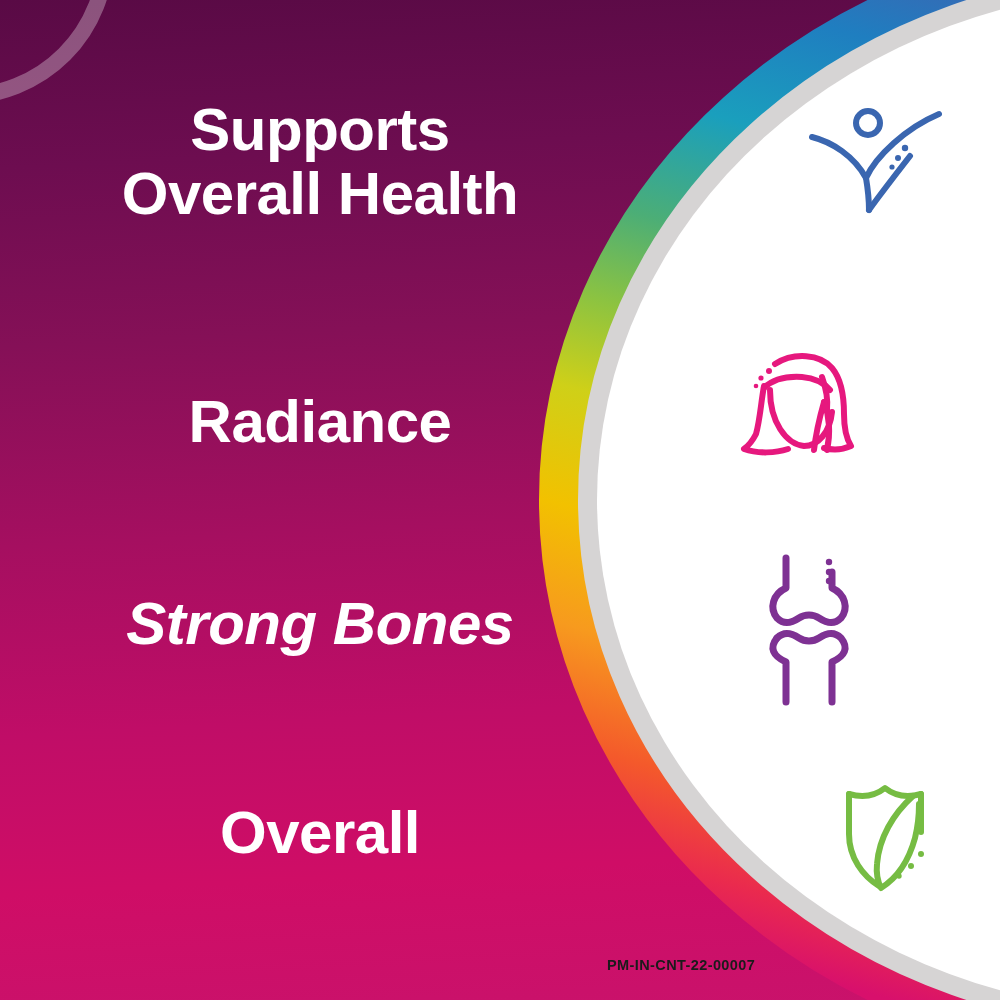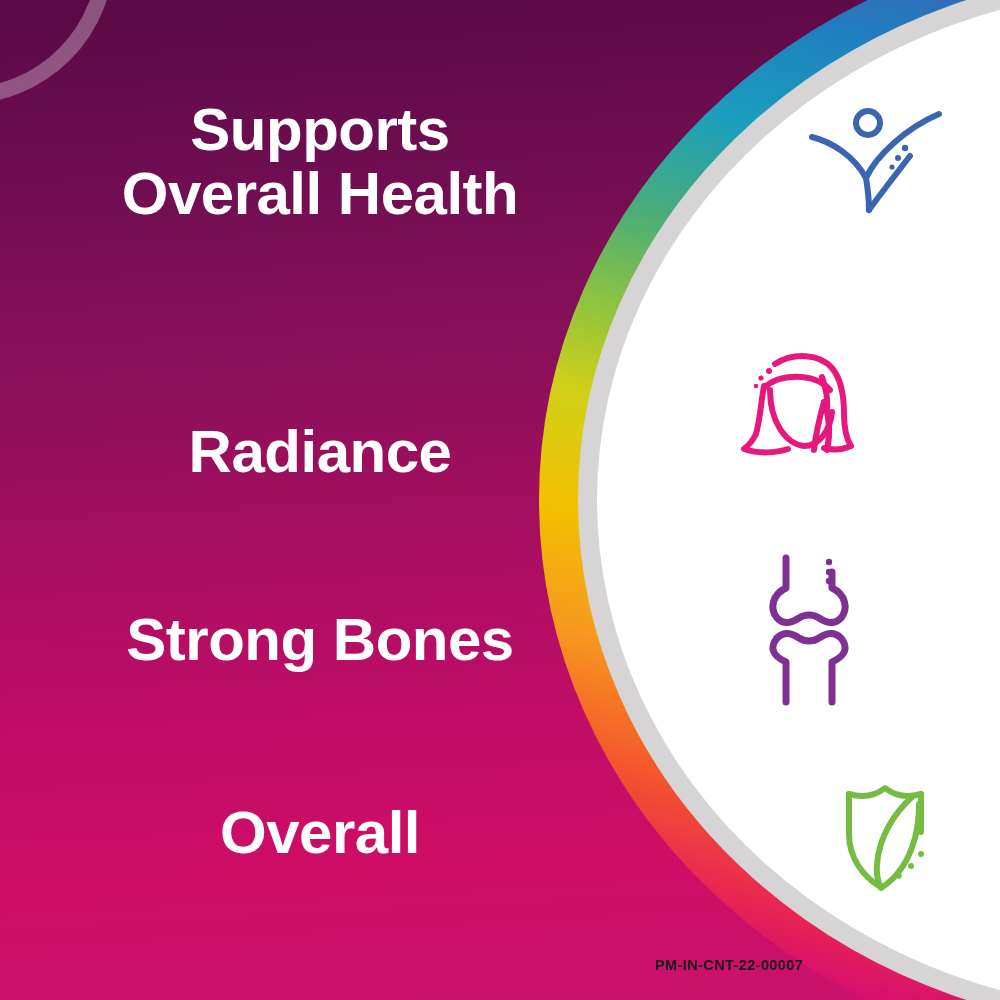--- a/index.html
+++ b/index.html
@@ -61,43 +61,42 @@
     position: absolute;
     width: 640px;
     text-align: center;
     color: #ffffff;
     font-weight: 700;
     letter-spacing: -0.5px;
     line-height: 1.06;
     white-space: pre-line;
   }
   .claim-0 { top: 98px;  font-size: 60px; }
-  .claim-1 { top: 390px; font-size: 60px; margin-top: 30px; }
-  .claim-2 { top: 608px; font-size: 60px; }
+  .claim-1 { top: 390px; font-size: 60px; }
+  .claim-2 { top: 592px; font-size: 60px; font-style: italic; }
   .claim-3 { top: 801px; font-size: 60px; }
 
   
   .icons { position: absolute; left: 0; top: 0; width: 1000px; height: 1000px; }
   .icon-slot { position: absolute; }
   .icon-slot svg { display: block; }
   .icon-0 { left: 806px; top: 104px;  width: 140px; height: 112px; }
   .icon-1 { left: 734px; top: 340px;  width: 140px; height: 140px; }
   .icon-2 { left: 759px; top: 550px;  width: 100px; height: 160px; }
   .icon-3 { left: 835px; top: 780px;  width: 114px; height: 120px; }
 
   
   .code-line {
     position: absolute;
     left: 607px;
     top: 957px;
     font-size: 14.5px;
     font-weight: 700;
     letter-spacing: 0.4px;
     color: #1b1b1b;
-    margin-left: 48px;
   }
 </style>
 </head>
 <body>
 
 <div id="stage">
 
   <div class="bg-gradient"></div>
 
   <div class="deco-ring"></div>

